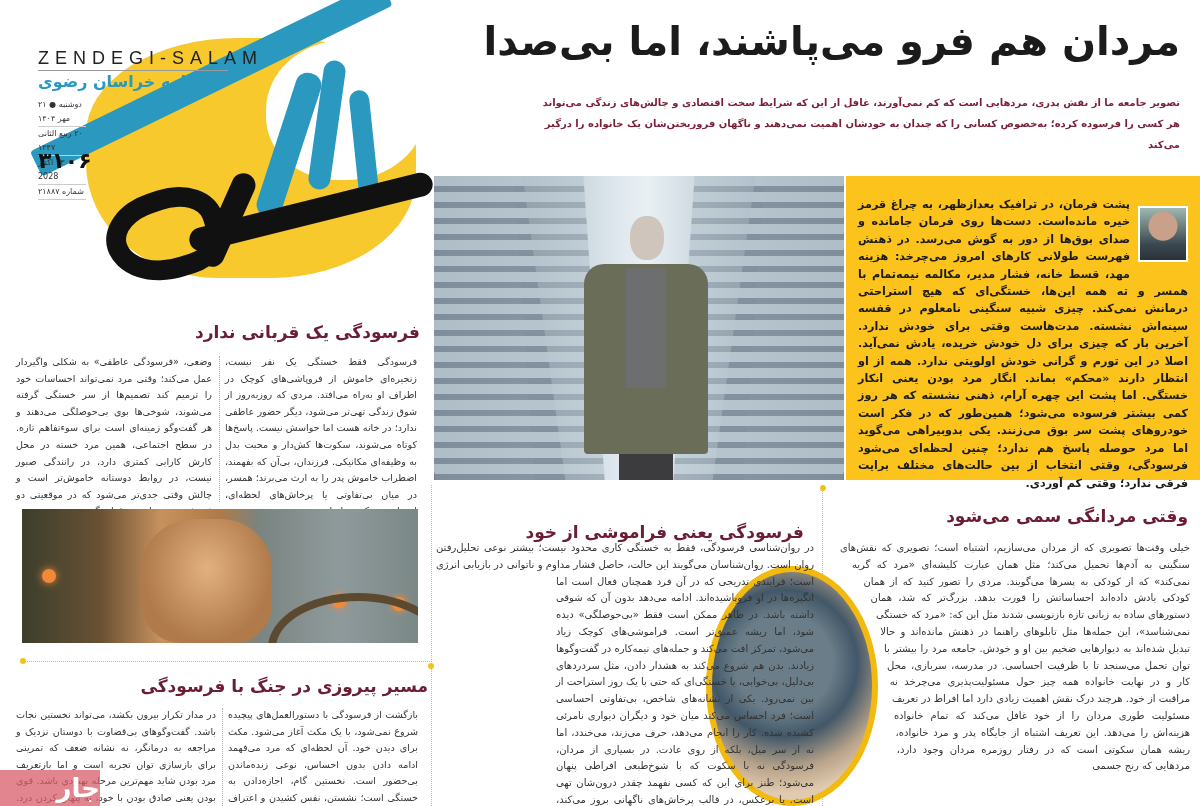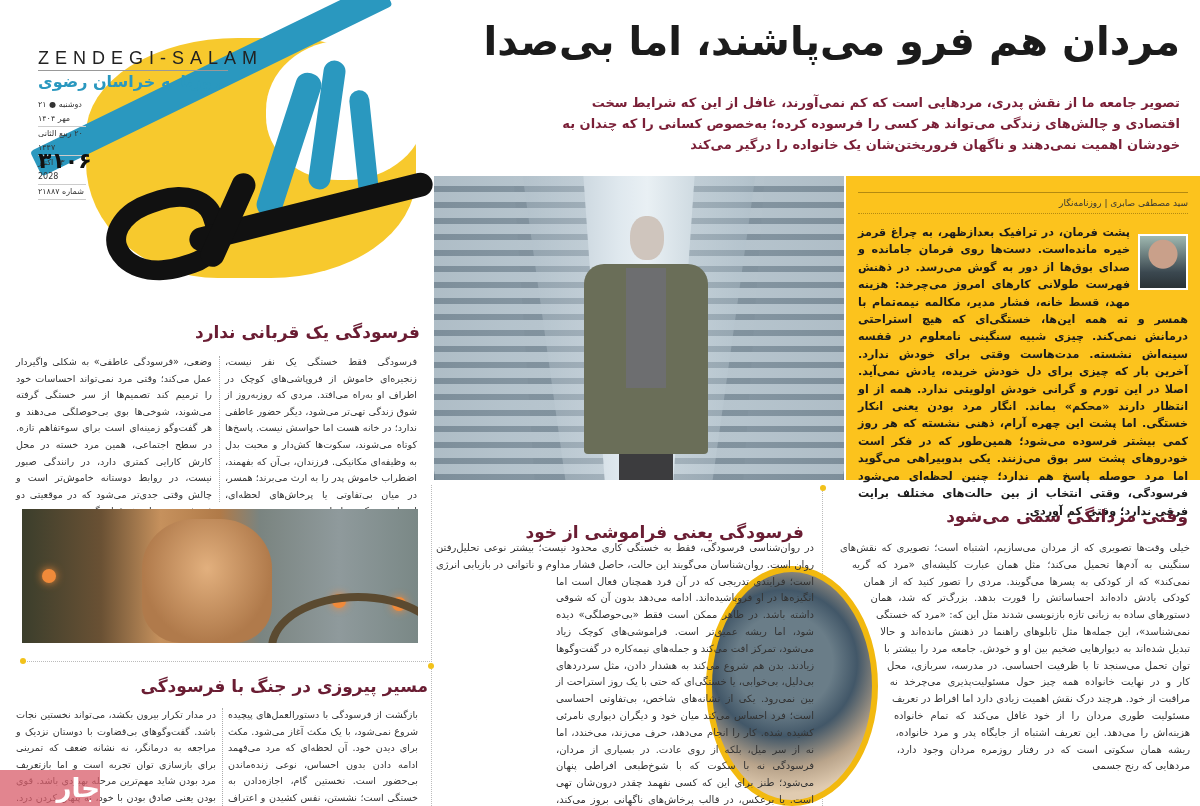--- a/index.html
+++ b/index.html
@@ -20,21 +20,21 @@
 .mh-black3{position:absolute;left:200px;top:170px;width:24px;height:100px;background:#111;transform:rotate(24deg);border-radius:12px}
 .mh-en{position:absolute;left:22px;top:48px;font-family:"Liberation Sans",sans-serif;font-size:18px;letter-spacing:6px;color:#222}
 .mh-line{position:absolute;left:22px;top:70px;width:190px;height:1px;background:#999}
 .mh-paper{position:absolute;left:22px;top:72px;font-size:16px;font-weight:bold;color:#2a98bf;direction:rtl}
 .mh-meta{position:absolute;left:22px;top:98px;width:48px;font-size:8px;line-height:14px;color:#333;direction:rtl;text-align:left}
 .mh-meta div{border-bottom:1px solid #ccc}
 .mh-num{position:absolute;left:22px;top:148px;font-size:22px;font-weight:bold;color:#111}
 
 
 #headline{right:20px;top:18px;width:720px;text-align:right;direction:rtl;font-size:40px;font-weight:bold;color:#1b1b1b;letter-spacing:-1px}
-#lead{right:20px;top:92px;width:640px;direction:rtl;text-align:right;font-size:13px;line-height:21px;font-weight:bold;color:#7a1f37}
+#lead{right:20px;top:92px;width:640px;direction:rtl;text-align:right;font-size:10px;line-height:21px;font-weight:bold;color:#7a1f37}
 
 
 #hero{left:434px;top:176px;width:410px;height:304px;background:linear-gradient(90deg,#6b7d8a 0%,#a9b9c4 18%,#dfe8ee 45%,#e9f0f4 52%,#b5c5cf 75%,#6e7f8b 100%);overflow:hidden}
 .bld{position:absolute;top:0;bottom:0;background:repeating-linear-gradient(0deg,#7f909c 0 6px,#b6c4cd 6px 16px)}
 .bldL{left:-20px;width:130px;transform:skewX(8deg);opacity:.9}
 .bldL2{left:90px;width:70px;transform:skewX(4deg);opacity:.6}
 .bldR{right:-20px;width:130px;transform:skewX(-8deg);opacity:.9}
 .bldR2{right:90px;width:70px;transform:skewX(-4deg);opacity:.6}
 .man-head{position:absolute;left:196px;top:40px;width:34px;height:44px;background:#cfc5bd;border-radius:45%}
 .man-coat{position:absolute;left:150px;top:88px;width:124px;height:190px;background:#6a6e58;border-radius:20px 20px 4px 4px}
@@ -110,25 +110,20 @@
   <div class="bld bldL2"></div>
   <div class="bld bldR"></div>
   <div class="bld bldR2"></div>
   <div class="man-legs"></div>
   <div class="man-coat"></div>
   <div class="man-shirt"></div>
   <div class="man-head"></div>
 </div>
 
 <div id="yellowbox" class="abs">
-  <div class="yb-byline">
-    <span>سید مصطفی صابری</span>
-    <span> | </span>
-    <span>روزنامه‌نگار</span>
-  </div>
   <div class="yb-body">
     <div class="yb-photo"></div>
     <span>پشت فرمان، در ترافیک بعدازظهر، به چراغ قرمز خیره مانده‌است. دست‌ها روی فرمان جامانده و صدای بوق‌ها از دور به گوش می‌رسد. در ذهنش فهرست طولانی کارهای امروز می‌چرخد: هزینه مهد، قسط خانه، فشار مدیر، مکالمه نیمه‌تمام با همسر و ته همه این‌ها، خستگی‌ای که هیچ استراحتی درمانش نمی‌کند. چیزی شبیه سنگینی نامعلوم در قفسه سینه‌اش نشسته. مدت‌هاست وقتی برای خودش ندارد. آخرین بار که چیزی برای دل خودش خریده، یادش نمی‌آید. اصلا در این تورم و گرانی خودش اولویتی ندارد. همه از او انتظار دارند «محکم» بماند. انگار مرد بودن یعنی انکار خستگی. اما پشت این چهره آرام، ذهنی نشسته که هر روز کمی بیشتر فرسوده می‌شود؛ همین‌طور که در فکر است خودروهای پشت سر بوق می‌زنند. یکی بدوبیراهی می‌گوید اما مرد حوصله پاسخ هم ندارد؛ چنین لحظه‌ای می‌شود فرسودگی، وقتی انتخاب از بین حالت‌های مختلف برایت فرقی ندارد؛ وقتی کم آوردی.</span>
   </div>
 </div>
 
 <h2 id="a1-title" class="abs sec-title">فرسودگی یک قربانی ندارد</h2>
 <p id="a1-col1" class="abs body">فرسودگی فقط خستگی یک نفر نیست، زنجیره‌ای خاموش از فروپاشی‌های کوچک در اطراف او به‌راه می‌افتد. مردی که روزبه‌روز از شوق زندگی تهی‌تر می‌شود، دیگر حضور عاطفی ندارد؛ در خانه هست اما حواسش نیست. پاسخ‌ها کوتاه می‌شوند، سکوت‌ها کش‌دار و محبت بدل به وظیفه‌ای مکانیکی. فرزندان، بی‌آن که بفهمند، اضطراب خاموش پدر را به ارث می‌برند؛ همسر، در میان بی‌تفاوتی یا پرخاش‌های لحظه‌ای، احساس می‌کند تنها مانده. در چنین</p>
 <div class="col-sep" style="left:219px;top:356px;height:146px"></div>
 <p id="a1-col2" class="abs body">وضعی، «فرسودگی عاطفی» به شکلی واگیردار عمل می‌کند؛ وقتی مرد نمی‌تواند احساسات خود را ترمیم کند تصمیم‌ها از سر خستگی گرفته می‌شوند، شوخی‌ها بوی بی‌حوصلگی می‌دهند و هر گفت‌وگو زمینه‌ای است برای سوءتفاهم تازه. در سطح اجتماعی، همین مرد خسته در محل کارش کارایی کمتری دارد، در رانندگی صبور نیست، در روابط دوستانه خاموش‌تر است و چالش وقتی جدی‌تر می‌شود که در موقعیتی دو فرد فرسوده برابر هم قرار بگیرند و...</p>

